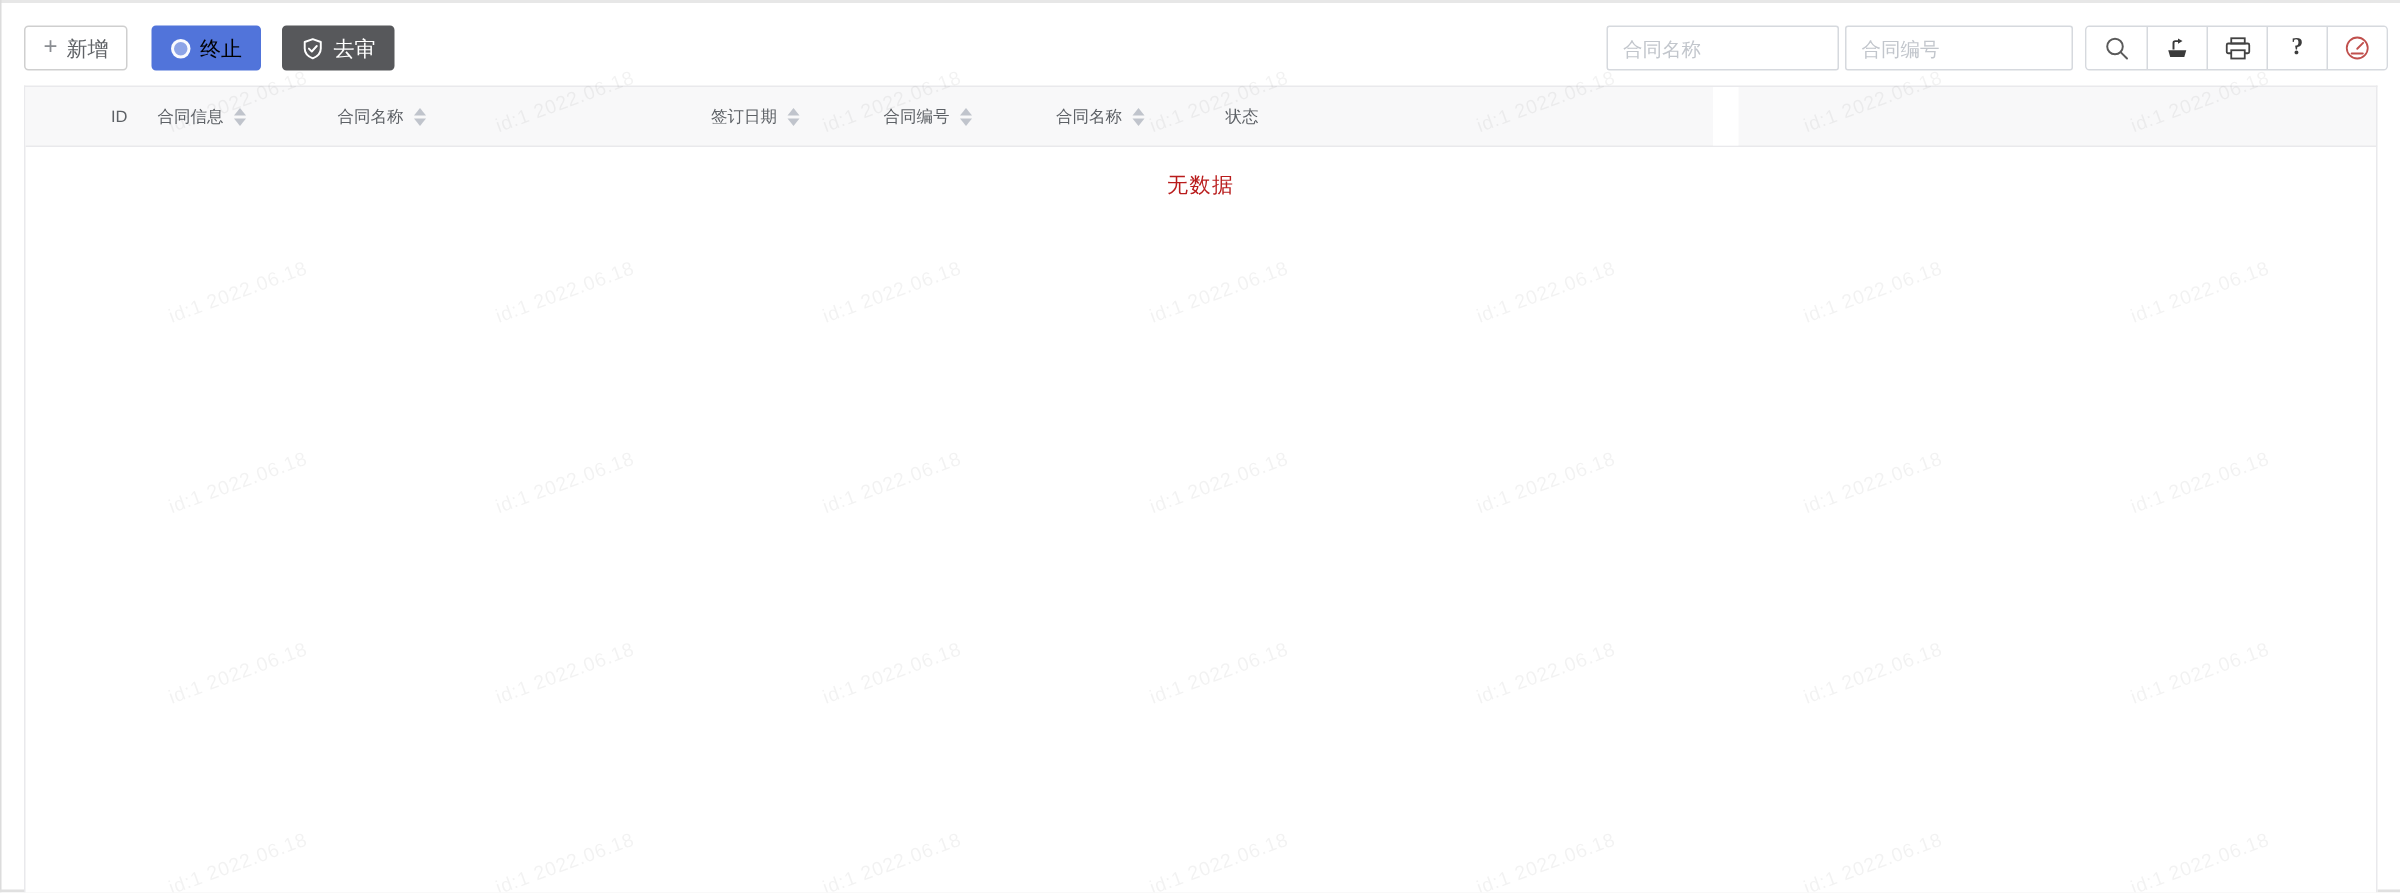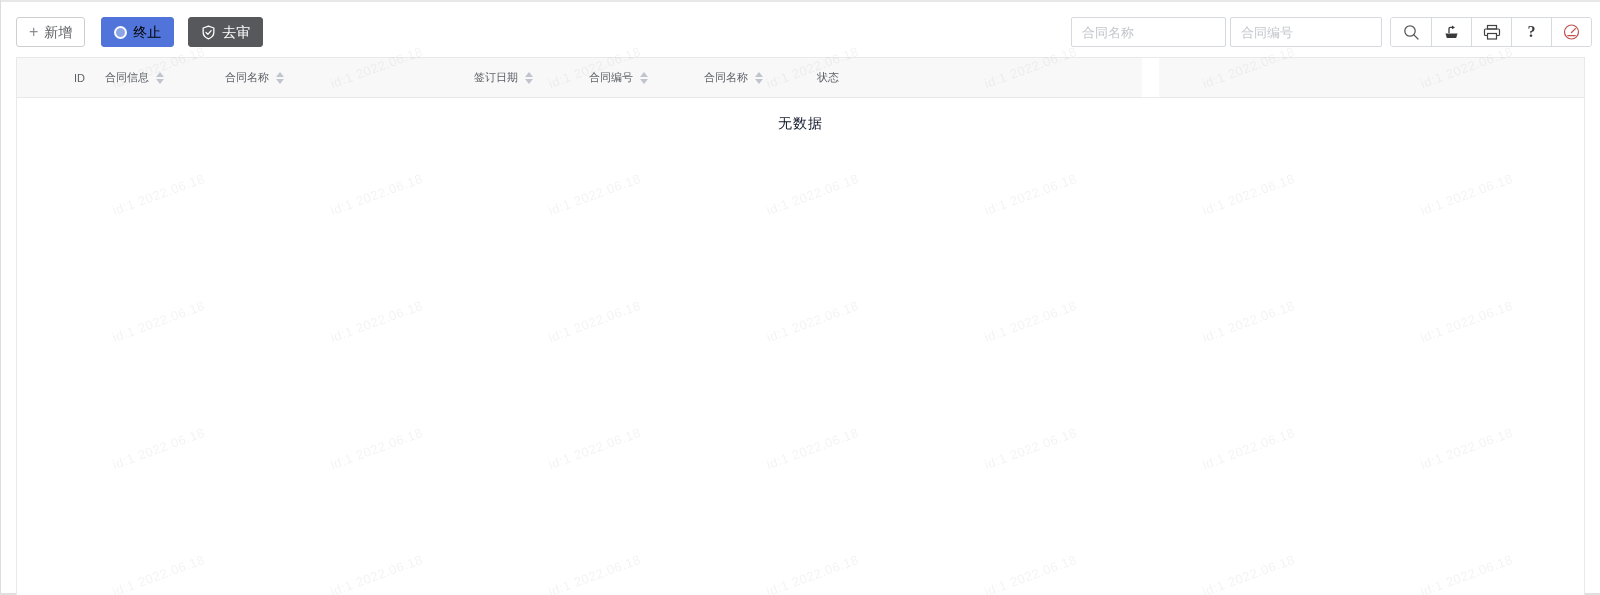--- a/index.html
+++ b/index.html
@@ -77,21 +77,21 @@
     display: inline-flex; flex-direction: column; gap: 2px; margin-left: 7px; cursor: pointer;
   }
   .caret { width: 0; height: 0; border-left: 4px solid transparent; border-right: 4px solid transparent; }
   .caret.up   { border-bottom: 5px solid #c0c4cc; }
   .caret.down { border-top: 5px solid #c0c4cc; }
   .head-gutter { width: 17px; background: #fff; }
 
   .empty-row {
     height: 52px; display: flex; align-items: center; justify-content: center;
   }
-  .empty-text { font-size: 14px; color: #0f172a; letter-spacing: 1px; }
+  .empty-text { font-size: 14px; color: #b91c1c; letter-spacing: 1px; }
 
   
   .watermark-layer {
     position: absolute; inset: 0; z-index: 30; pointer-events: none; overflow: hidden;
   }
   .watermark-item {
     position: absolute; font-size: 13px; color: rgba(0, 0, 0, 0.052);
     white-space: nowrap; transform: rotate(-20deg); letter-spacing: 0.5px;
   }
 </style>

